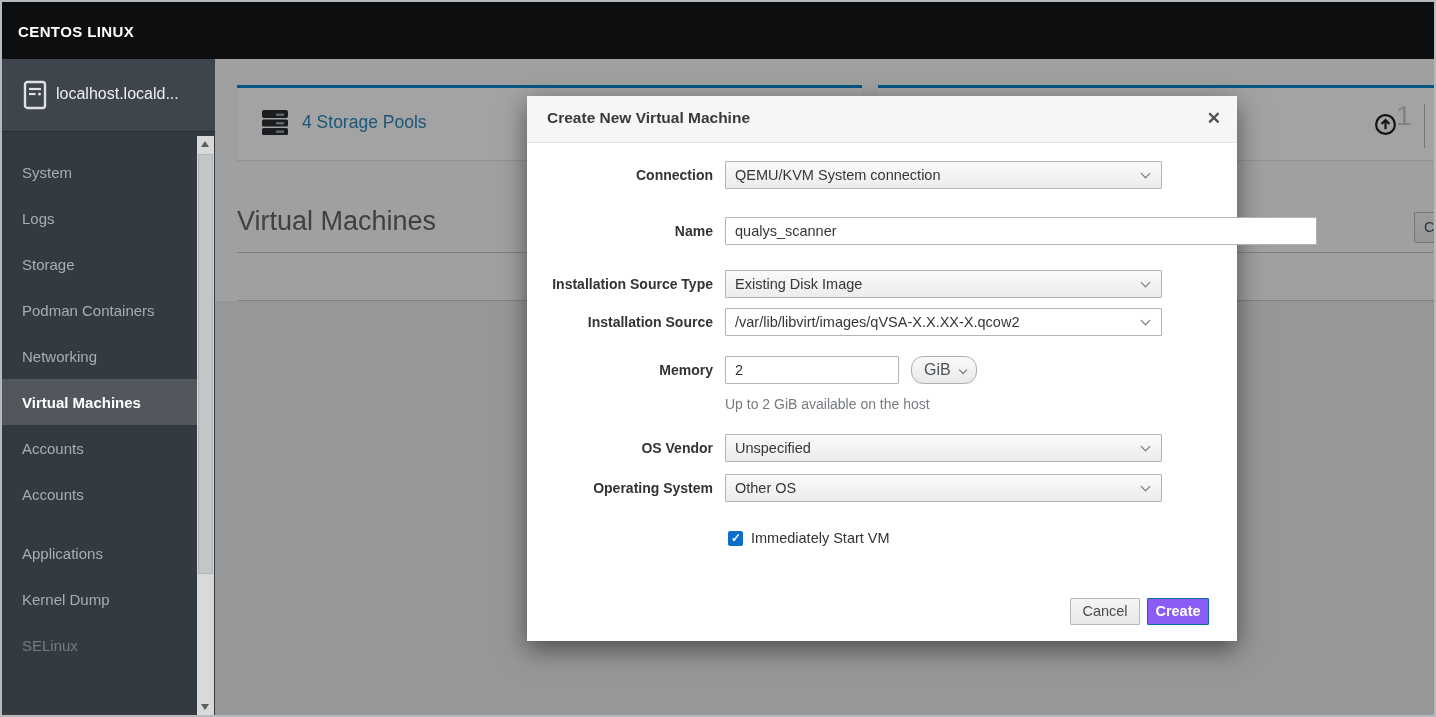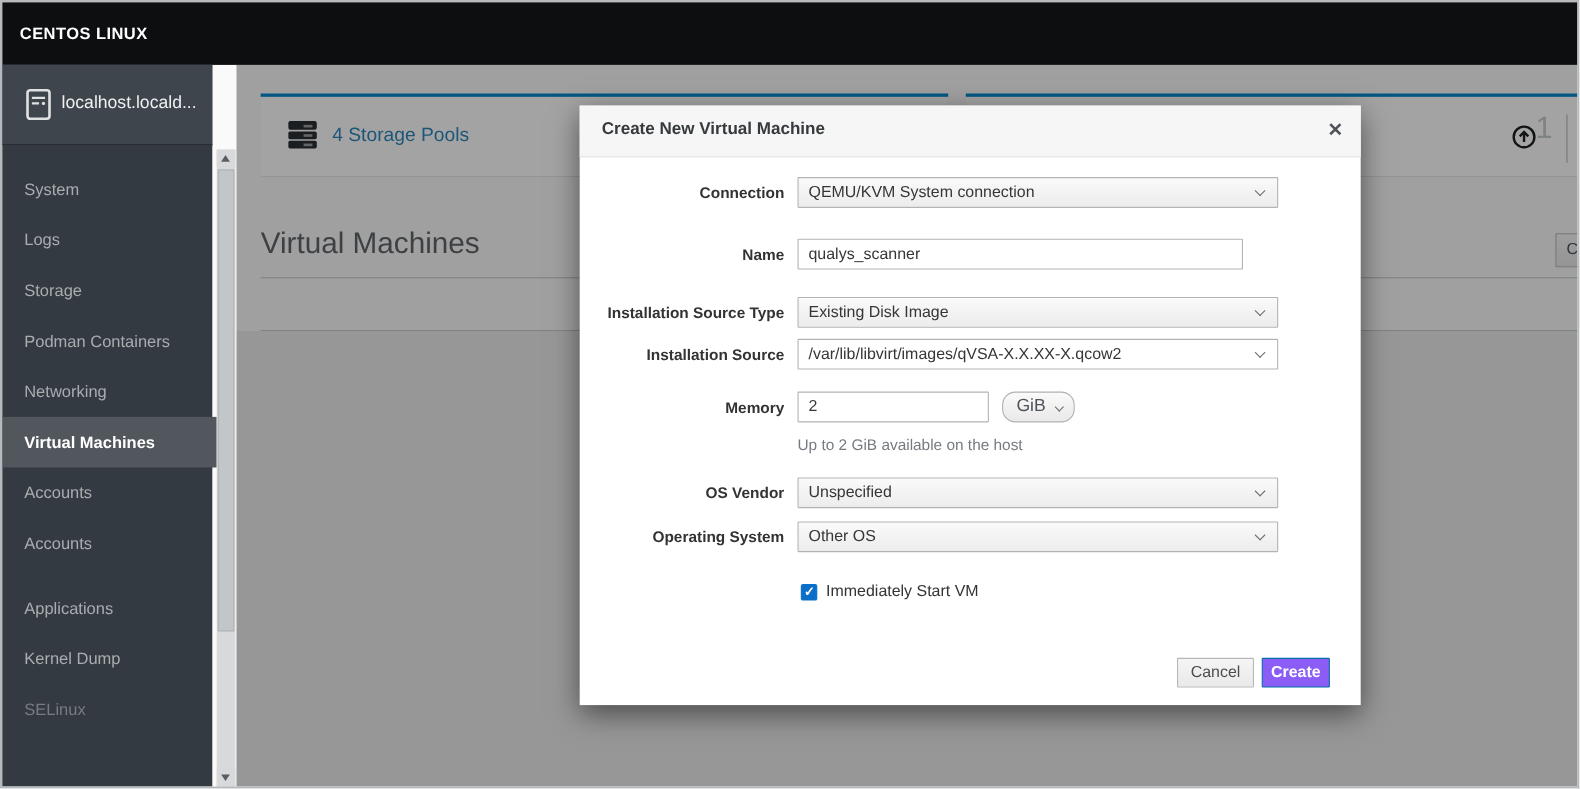--- a/index.html
+++ b/index.html
@@ -7,21 +7,21 @@
   body { font-family:"Liberation Sans", sans-serif; }
 
   .screen { position:relative; width:1436px; height:717px; overflow:hidden; background:#fafafa; }
   .screen::after { content:""; position:absolute; inset:0; border:2px solid #b7babc; pointer-events:none; z-index:100; }
 
   
   .topbar { position:absolute; left:2px; top:2px; width:1432px; height:57px; background:#0c0e10; z-index:5; }
   .brand { position:absolute; left:16px; top:50%; transform:translateY(-50%); color:#ffffff; font-size:15px; font-weight:700; letter-spacing:0.4px; }
 
   
-  .sidebar { position:absolute; left:2px; top:59px; width:191px; height:656px; background:#343a41; z-index:5; }
+  .sidebar { position:absolute; left:2px; top:59px; width:213px; height:656px; background:#343a41; z-index:5; }
   .host-header { position:absolute; left:0; top:0; width:100%; height:73px; background:#3f454c; border-bottom:1px solid #272b30; }
   .host-icon { position:absolute; left:21px; top:21px; }
   .host-name { position:absolute; left:54px; top:26px; color:#eef0f1; font-size:16px; white-space:nowrap; }
   .nav { position:absolute; left:0; top:90px; width:195px; }
   .nav-item { height:46px; display:flex; align-items:center; padding-left:20px; font-size:15px; color:#a9adb0; cursor:pointer; }
   .nav-item.active { background:#51575d; color:#ffffff; font-weight:700; }
   .nav-item.group-gap { margin-top:13px; }
   .nav-item.muted { color:#787c80; }
 
   
@@ -56,21 +56,21 @@
   .modal { position:absolute; left:527px; top:96px; width:710px; height:545px; background:#ffffff; z-index:40; box-shadow:0 8px 24px rgba(0,0,0,0.5); }
   .modal-header { position:absolute; left:0; top:0; width:100%; height:47px; background:#f6f6f7; border-bottom:1px solid #e3e4e5; }
   .modal-title { position:absolute; left:20px; top:13px; font-size:15.5px; font-weight:700; color:#363a3d; }
   .modal-close { position:absolute; right:16px; top:11px; font-size:17px; font-weight:700; color:#4f5357; cursor:pointer; line-height:24px; }
 
   .flabel { position:absolute; left:0; width:186px; text-align:right; font-size:14px; font-weight:600; color:#333333; }
   .ctrl { position:absolute; left:198px; height:28px; font-size:14.5px; color:#363636; }
   .pfselect { width:437px; background:linear-gradient(#fafafa,#ececec); border:1px solid #b3b3b3; border-radius:1px; padding:0 30px 0 9px; line-height:26px; cursor:pointer; overflow:hidden; white-space:nowrap; }
   .pfselect.white { background:#ffffff; }
   .chev { position:absolute; right:12px; top:8px; width:7px; height:7px; border-right:1.6px solid #6b6e71; border-bottom:1.6px solid #6b6e71; transform:rotate(45deg); }
-  .pfinput { width:405px; background:#ffffff; border:1px solid #b3b3b3; border-radius:1px; padding:0 9px; font-size:14.5px; color:#363636; font-family:"Liberation Sans", sans-serif; }
+  .pfinput { width:592px; background:#ffffff; border:1px solid #b3b3b3; border-radius:1px; padding:0 9px; font-size:14.5px; color:#363636; font-family:"Liberation Sans", sans-serif; }
   .pfinput.short { width:174px; }
   .unit-btn { position:absolute; left:384px; width:66px; height:28px; background:linear-gradient(#fafafa,#e9e9e9); border:1px solid #b0b0b0; border-radius:12px; line-height:26px; padding-left:12px; color:#4d5258; cursor:pointer; }
   .unit-btn .chev { right:10px; top:10px; width:6px; height:6px; }
   .helper { position:absolute; left:198px; top:300px; font-size:14px; color:#767b80; }
 
   .checkbox { position:absolute; left:201px; top:435px; width:15px; height:15px; background:#0b6fc9; border:1px solid #0b6fc9; border-radius:2px; cursor:pointer; }
   .checkbox::after { content:"\2713"; position:absolute; left:2px; top:-1px; color:#ffffff; font-size:12px; font-weight:700; }
   .cb-label { position:absolute; left:224px; top:434px; font-size:14.5px; color:#333333; }
 
   .btn { position:absolute; top:502px; height:27px; border-radius:1px; font-size:14.5px; text-align:center; line-height:25px; cursor:pointer; }

